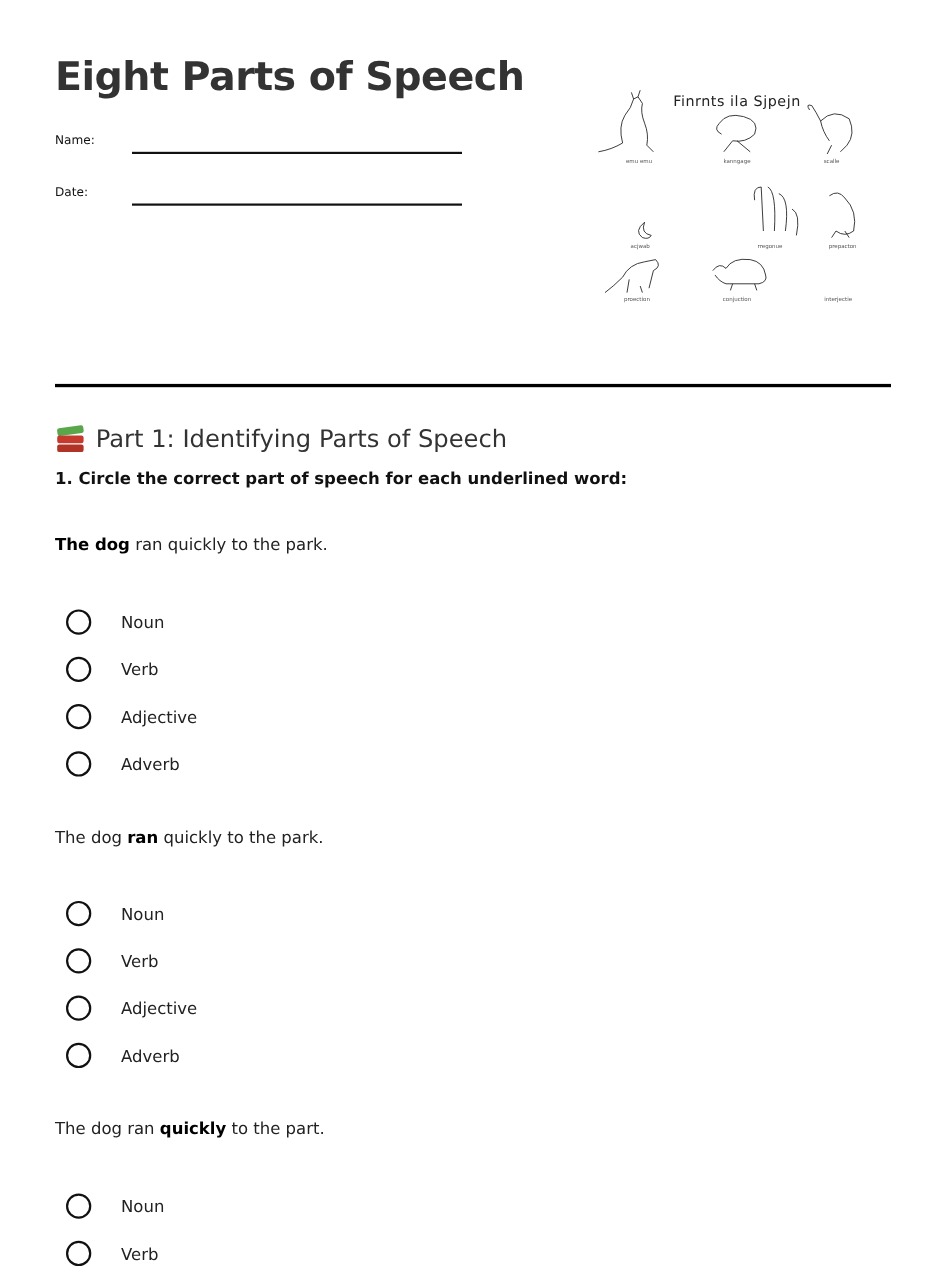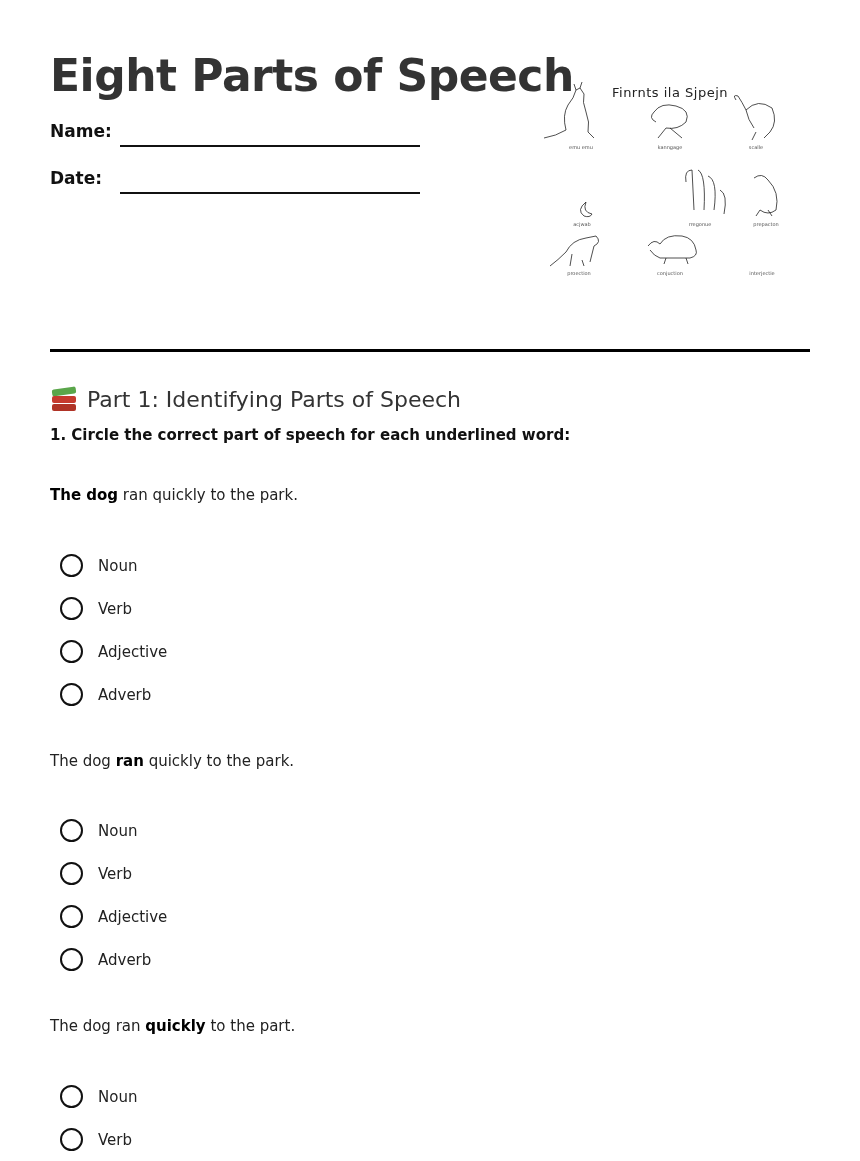--- a/index.html
+++ b/index.html
@@ -1,38 +1,38 @@
 <!DOCTYPE html>
 <html><head>
 <meta charset="utf-8">
 <style>
   html, body { margin:0; padding:0; background:#ffffff; }
   body { width:860px; height:1161px; overflow:hidden; position:relative;
          font-family:"DejaVu Sans", sans-serif; color:#111; }
-  .title { position:absolute; left:50px; top:50px; margin:0; font-size:44px; font-weight:bold;
+  .title { position:absolute; left:50px; top:50px; margin:0; font-size:36px; font-weight:bold;
            color:#333; letter-spacing:-0.5px; white-space:nowrap; }
   .field { position:absolute; left:50px; display:flex; align-items:flex-end; }
-  .field-label { font-size:17px; font-weight:bold; width:70px; }
+  .field-label { font-size:11px; font-weight:normal; width:70px; }
   .field-line { width:300px; border-bottom:2px solid #111; height:1px; margin-bottom:-6px; }
   .illus { position:absolute; left:536px; top:70px; width:260px; height:215px; }
   .illus-title { position:absolute; top:15px; left:0; width:268px; text-align:center;
                  font-size:13px; color:#222; letter-spacing:0.5px; }
   .cap { position:absolute; font-size:5px; color:#555; text-align:center; width:50px; }
   .rule { position:absolute; left:50px; top:349px; width:760px; height:3px; background:#000; }
   .section { position:absolute; left:50px; top:386px; margin:0; font-size:22px; font-weight:normal;
              color:#333; white-space:nowrap; display:flex; align-items:center; }
   .books { display:inline-block; width:28px; height:26px; margin-right:9px; position:relative; }
   .books span { position:absolute; left:2px; width:24px; height:7px; border-radius:2px; }
   .instr { position:absolute; left:50px; top:426px; font-size:15px; font-weight:bold; margin:0; }
   .sentence { position:absolute; left:50px; font-size:15px; margin:0; color:#222; }
   .sentence b { color:#000; }
   .opt { position:absolute; left:60px; display:flex; align-items:center; }
   .radio { width:19px; height:19px; border:2px solid #111; border-radius:50%; box-sizing:border-box;
            width:23px; height:23px; }
-  .opt-label { margin-left:15px; font-size:15px; color:#222; }
+  .opt-label { margin-left:27px; font-size:15px; color:#222; }
 </style>
 </head>
 <body>
 
 <h1 class="title">Eight Parts of Speech</h1>
 
 <div class="field" style="top:121px;">
   <span class="field-label">Name:</span>
   <span class="field-line"></span>
 </div>

